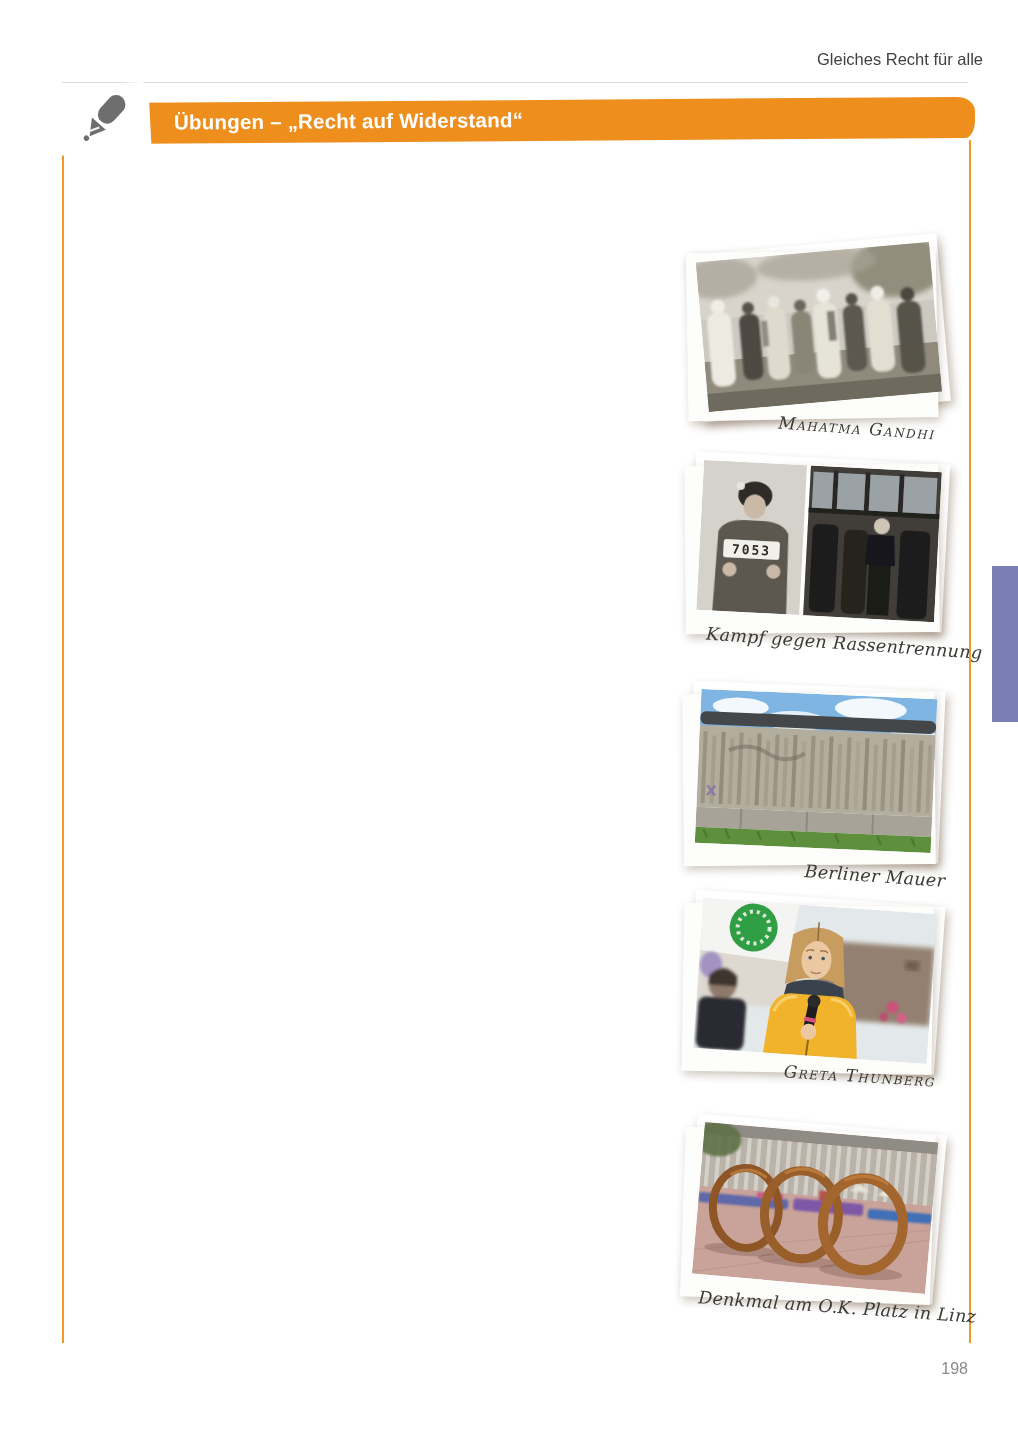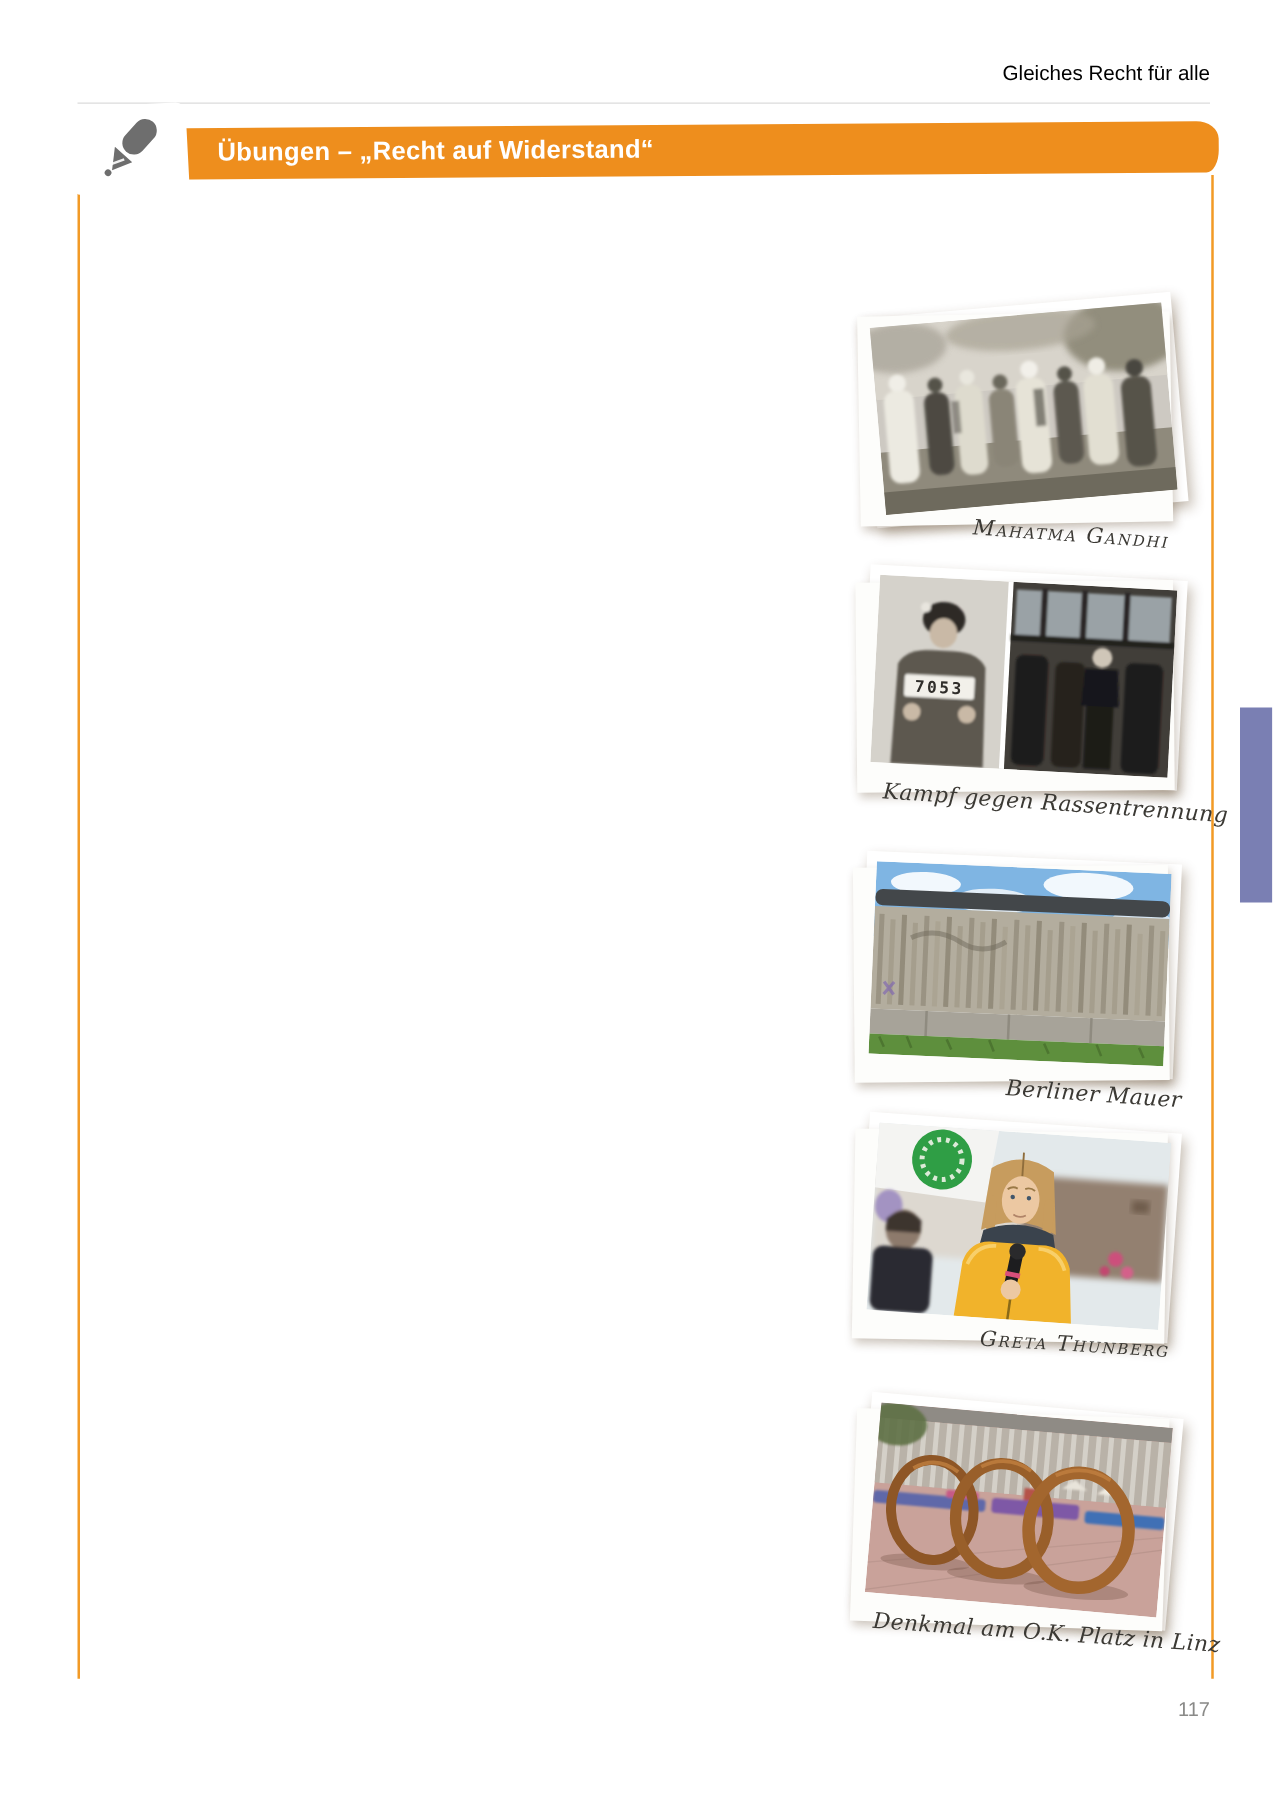--- a/index.html
+++ b/index.html
@@ -1,20 +1,20 @@
 <!DOCTYPE html>
 <html lang="de"><head>
 <meta charset="utf-8">
 <style>
   html,body{margin:0;padding:0;background:#ffffff;}
   .page{position:relative;width:1018px;height:1440px;background:#fff;overflow:hidden;
         font-family:"Liberation Sans",sans-serif;color:#33312c;}
 
   
-  .running-head{position:absolute;top:50px;right:50px;font-size:16.5px;color:#000000;}
+  .running-head{position:absolute;top:50px;right:35px;font-size:16.5px;color:#404040;}
   .head-rule{position:absolute;top:82px;left:62px;width:906px;height:1px;background:#dcdcdc;}
 
   
   .banner{position:absolute;left:82px;top:100px;width:893px;height:41px;background:#ee8e1d;
           border-radius:14px 18px 10px 22px / 20px 14px 18px 12px;transform:rotate(-.4deg);z-index:2;}
   .banner-title{position:absolute;left:92px;top:8px;color:#fff;font-weight:bold;font-size:20.5px;letter-spacing:.2px;}
   .banner-tail{position:absolute;left:62px;top:137px;width:58px;height:12px;background:#ee8e1d;
                border-radius:8px;transform:rotate(-14deg);z-index:2;}
   .pencil-badge{position:absolute;left:56px;top:84px;width:94px;height:70px;background:#fff;
                 border-radius:8px;transform:rotate(-3deg);z-index:3;display:flex;align-items:center;justify-content:center;}
@@ -338,14 +338,14 @@
       <ellipse cx="104" cy="84" rx="37" ry="44" fill="none" stroke="#995f2a" stroke-width="9" transform="rotate(-6 104 84)"></ellipse>
       <ellipse cx="166" cy="88" rx="40" ry="46" fill="none" stroke="#a3662e" stroke-width="10" transform="rotate(-4 166 88)"></ellipse>
       <path d="M30,50 Q48,38 66,50" stroke="#c08040" stroke-width="3" fill="none" opacity=".8"></path>
       <path d="M84,44 Q104,32 124,44" stroke="#c08040" stroke-width="3" fill="none" opacity=".8"></path>
       <path d="M144,46 Q166,34 188,46" stroke="#c08040" stroke-width="3" fill="none" opacity=".8"></path>
     </svg>
   </div>
   <div class="cap script" style="left:698px;top:1296px;width:252px;--crot:4deg">Denkmal am O.K. Platz in Linz</div>
 
   <div class="side-tab"></div>
-  <div class="page-num">117</div>
+  <div class="page-num">198</div>
 </div>
 
 </body></html>

